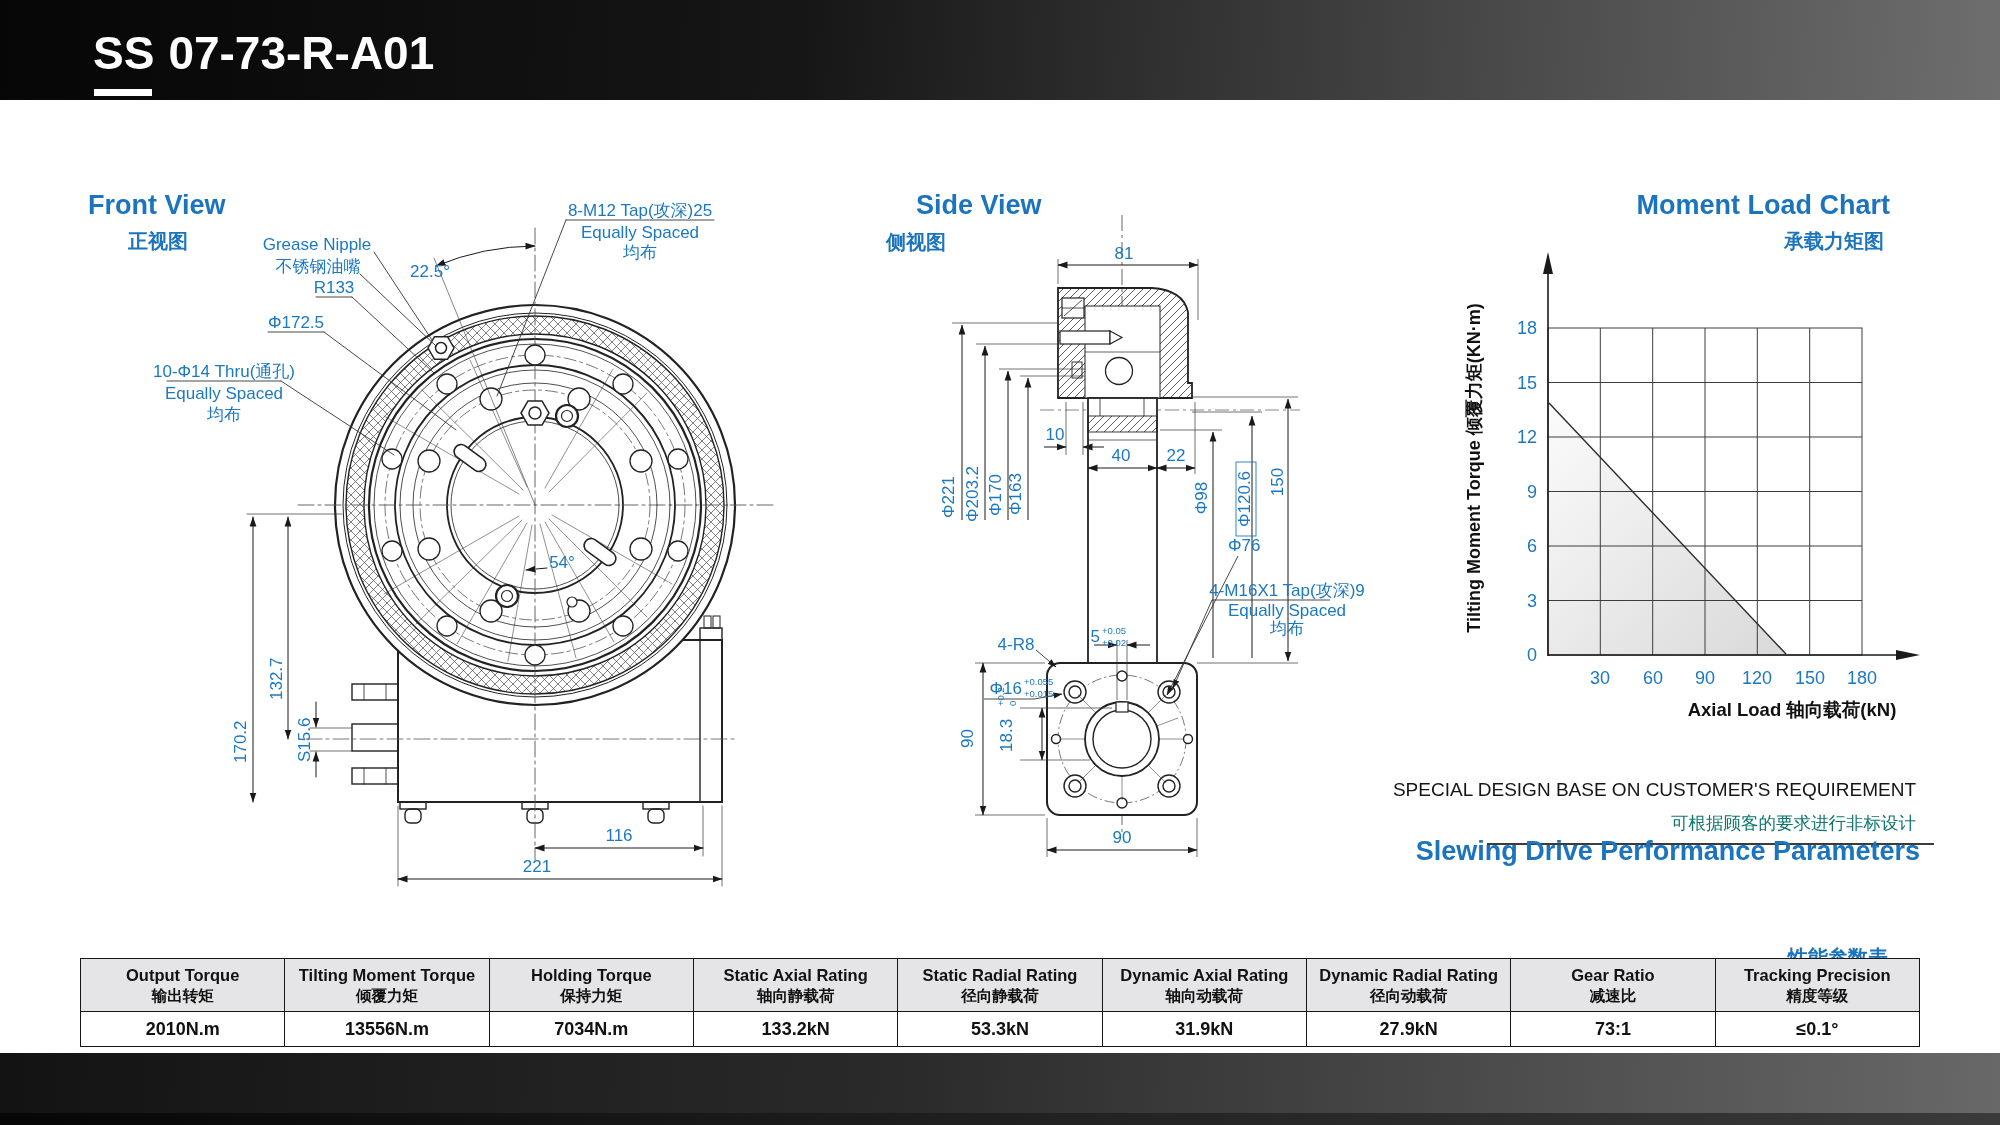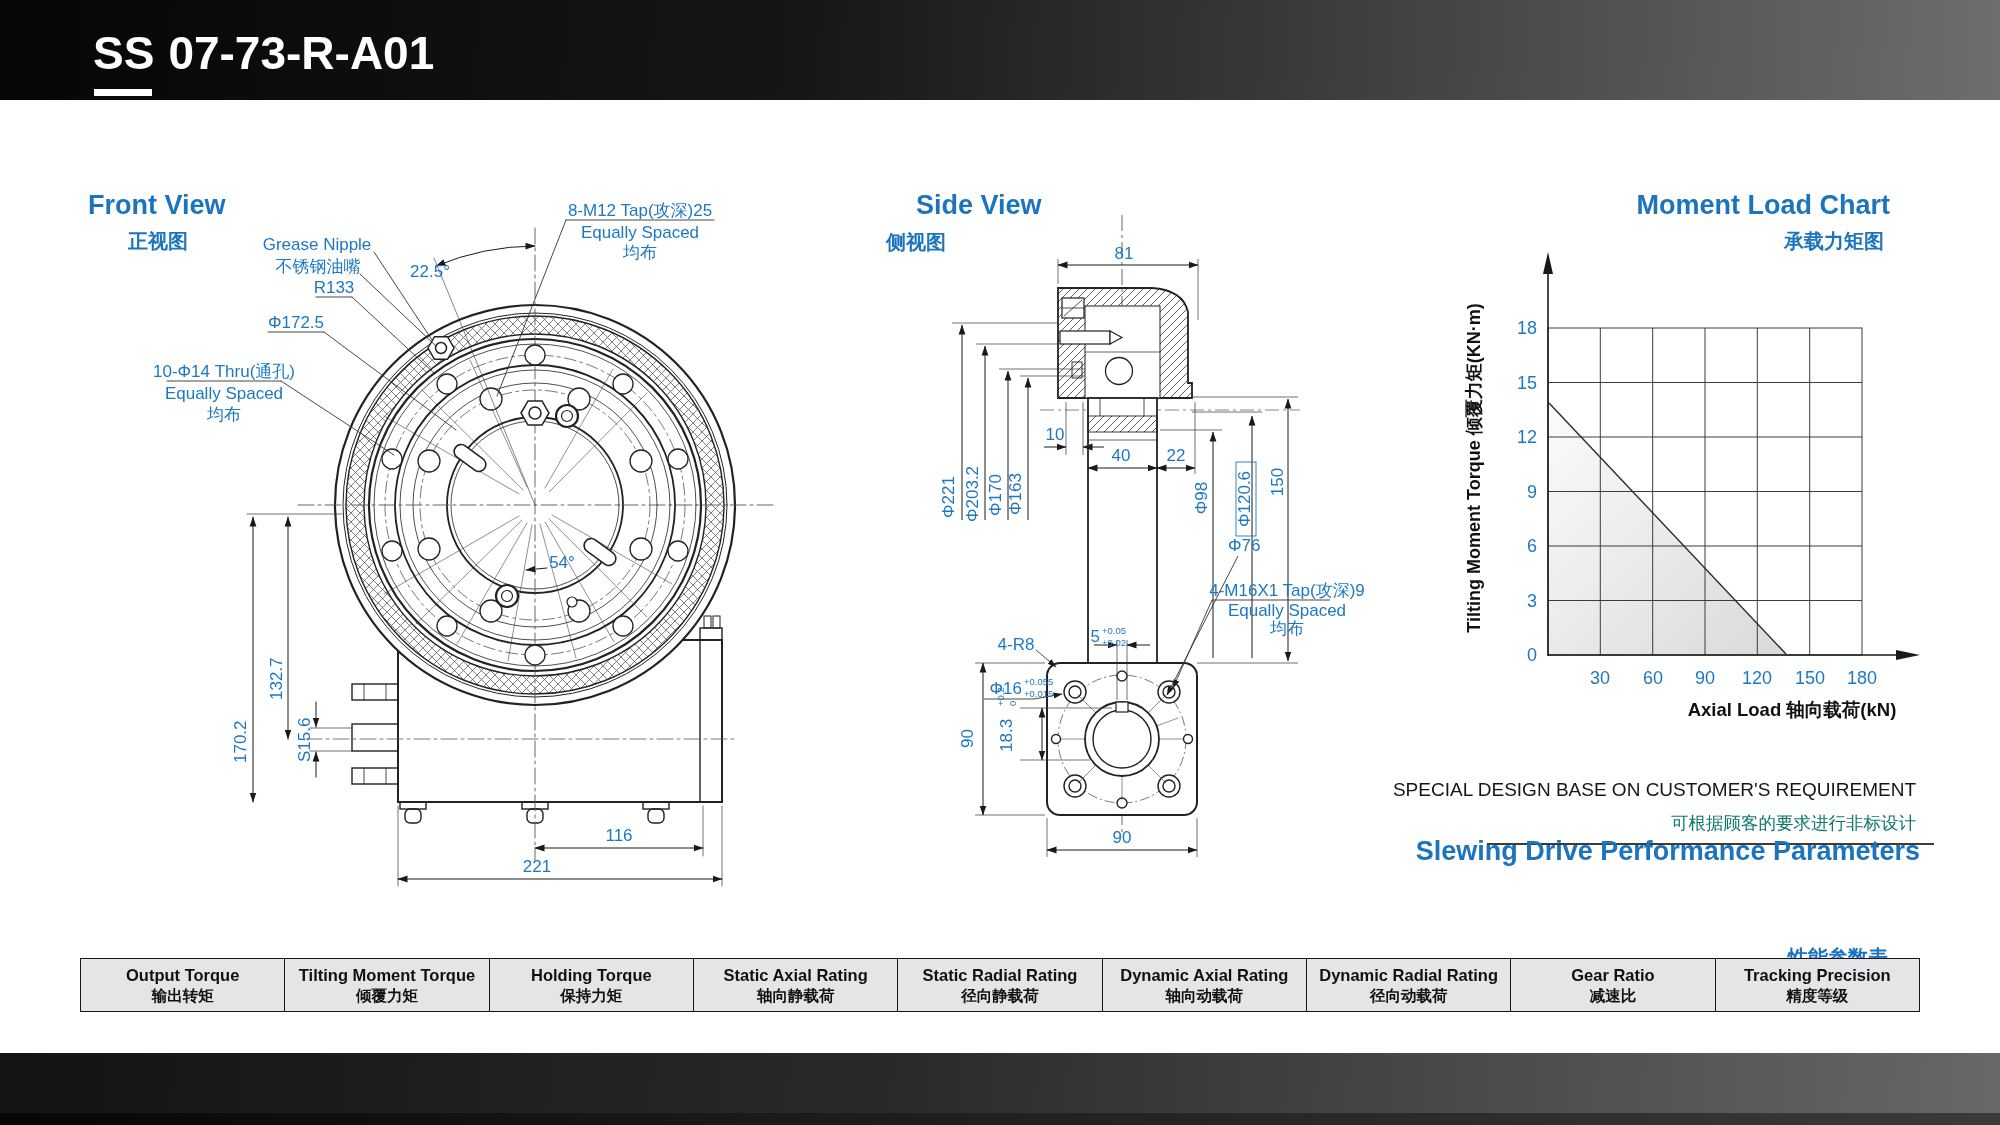--- a/index.html
+++ b/index.html
@@ -469,18 +469,29 @@
           </th>
       <th>
             <div class="en">Gear Ratio</div>
             <div class="zh">减速比</div>
           </th>
       <th>
             <div class="en">Tracking Precision</div>
             <div class="zh">精度等级</div>
           </th>
     </tr>
+    <tr>
+      <td>2010N.m</td>
+      <td>13556N.m</td>
+      <td>7034N.m</td>
+      <td>133.2kN</td>
+      <td>53.3kN</td>
+      <td>31.9kN</td>
+      <td>27.9kN</td>
+      <td>73:1</td>
+      <td>≤0.1°</td>
+    </tr>
   </tbody>
     </table>
 
   <div id="ftr"></div>
   <div id="ftr2"></div>
 </div>
 
 </body></html>

